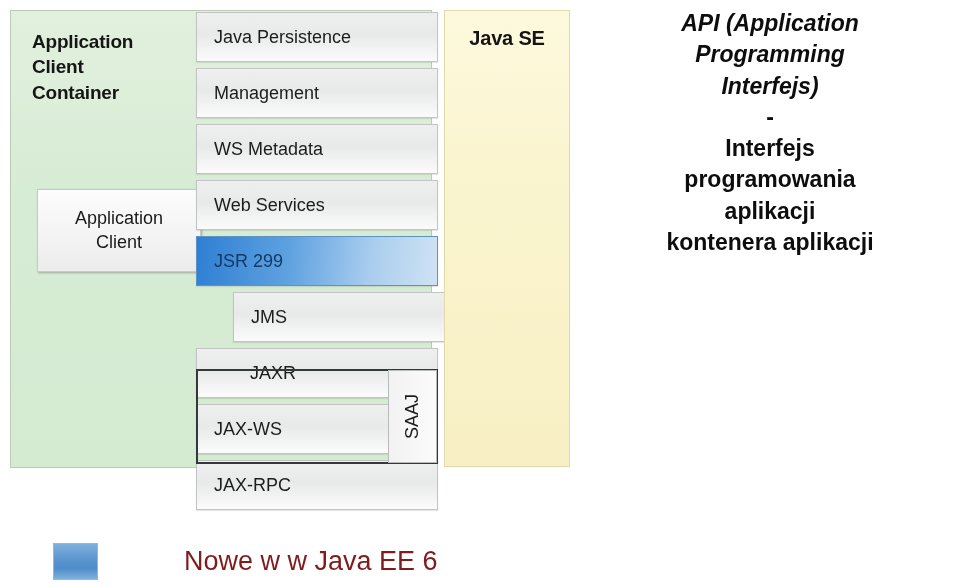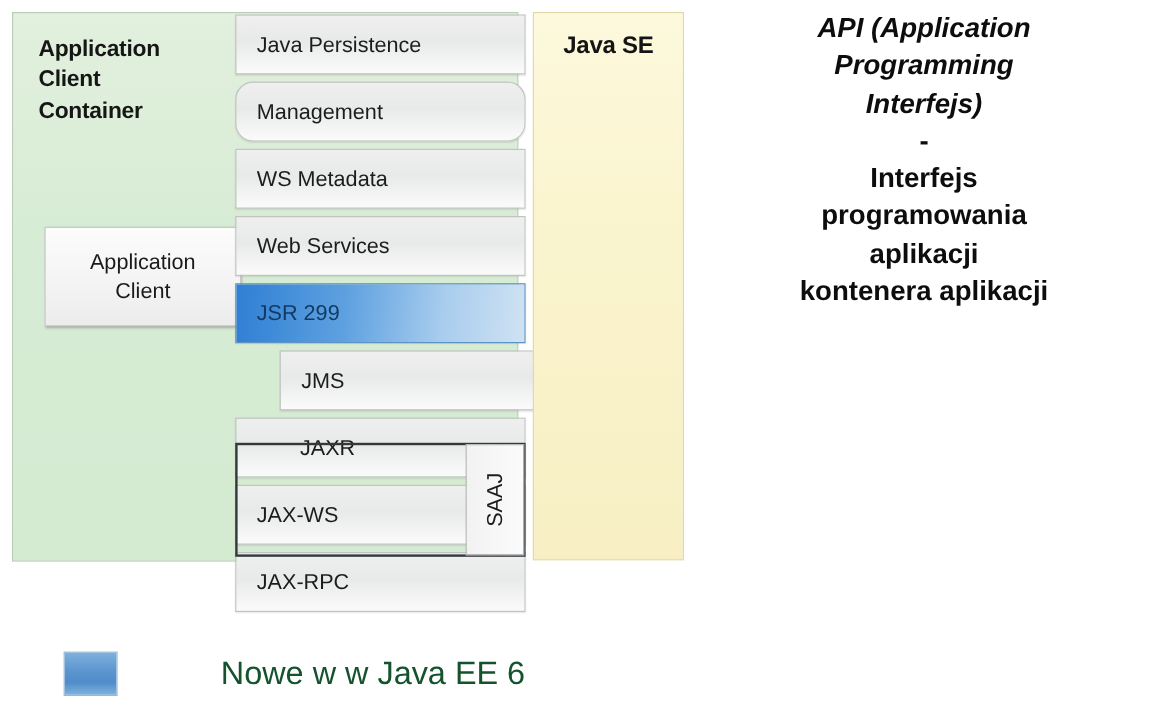--- a/index.html
+++ b/index.html
@@ -192,21 +192,21 @@
     height: 37px;
     background: linear-gradient(180deg, #7db0dd 0%, #5b95cf 45%, #4f8cc9 70%, #7fb2dd 100%);
     border: 1px solid #93b8da;
     box-sizing: border-box;
   }
   #footer-label {
     position: absolute;
     left: 184px;
     top: 3px;
     font-size: 27px;
-    color: #14532d;
+    color: #7f1d1d;
     line-height: 37px;
     white-space: nowrap;
   }
 </style>
 </head>
 <body>
 
 <div id="slide-diagram">
 
   <div id="acc-panel">
@@ -220,21 +220,21 @@
           <div>Application</div>
           <div>Client</div>
         </div>
     </div>
   </div>
 
   <div id="api-stack">
       <div class="api-row" style="top: 0px;">
         <span class="api-row-label">Java Persistence</span>
       </div>
-      <div class="api-row" style="top: 56px; border-radius: 15px;">
+      <div class="api-row" style="top: 56px;">
         <span class="api-row-label">Management</span>
       </div>
       <div class="api-row" style="top: 112px;">
         <span class="api-row-label">WS Metadata</span>
       </div>
       <div class="api-row" style="top: 168px;">
         <span class="api-row-label">Web Services</span>
       </div>
       <div class="api-row highlight" style="top: 224px;">
         <span class="api-row-label">JSR 299</span>

